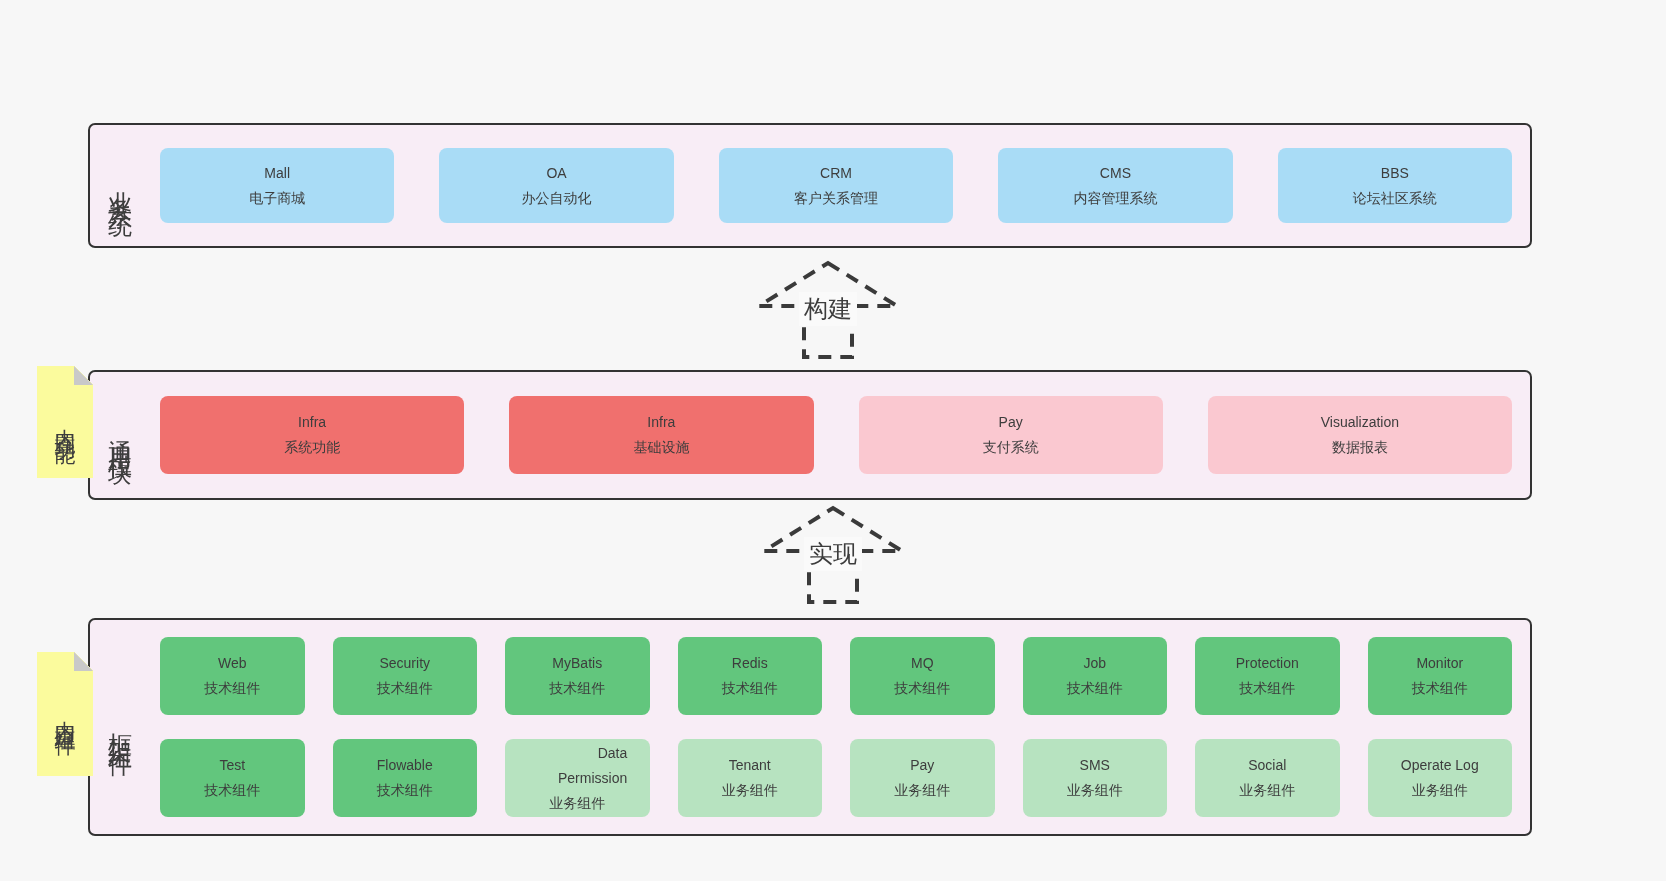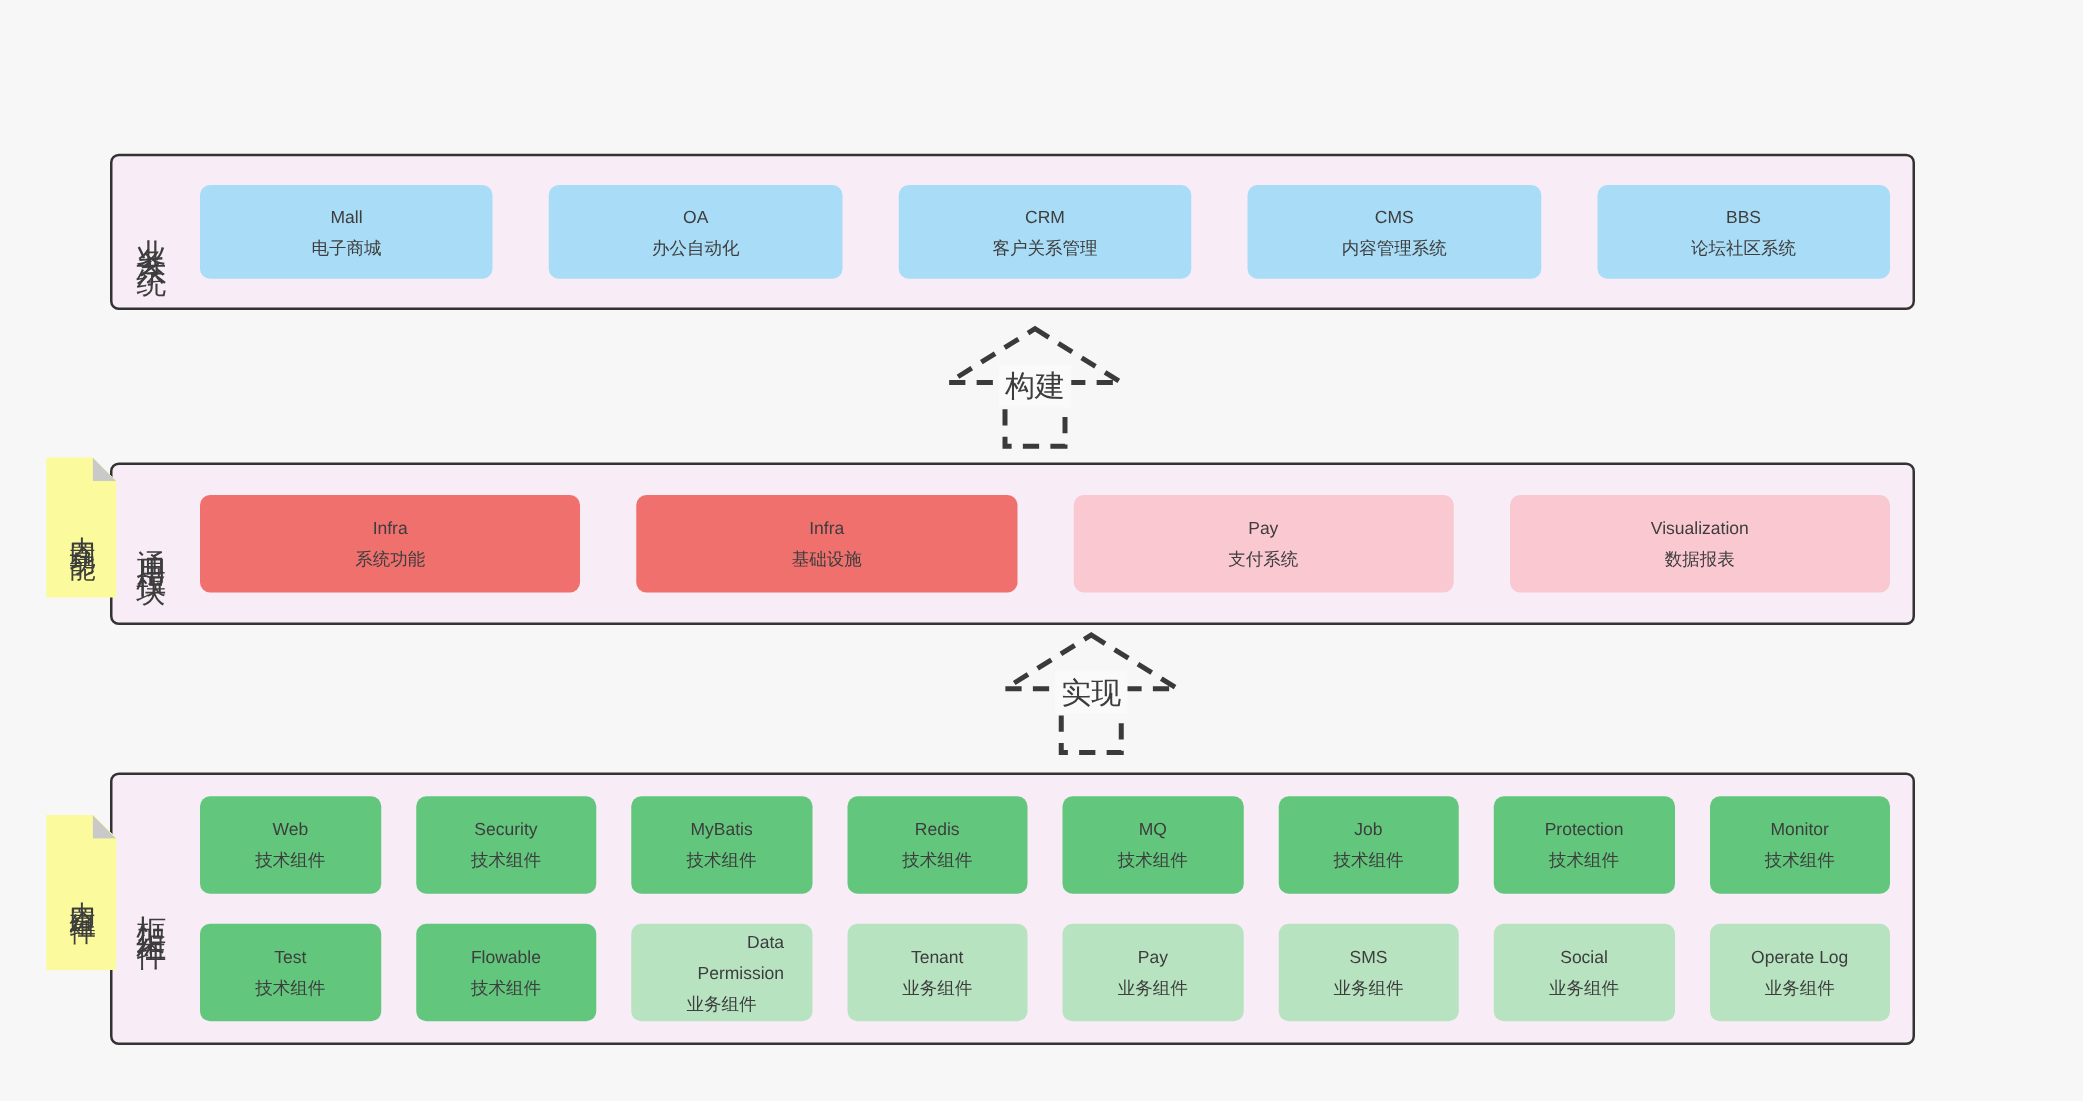--- a/index.html
+++ b/index.html
@@ -42,21 +42,21 @@
         display:flex;align-items:center;justify-content:center;z-index:3;}
   .note-1{top:366px;height:112px;}
   .note-2{top:652px;height:124px;}
   .note::before{content:"";position:absolute;top:0;right:0;width:19px;height:19px;
         background:var(--note-fold);clip-path:polygon(0 0,100% 100%,0 100%);}
   .note-text{writing-mode:vertical-rl;text-orientation:upright;font-size:21px;
         letter-spacing:5px;color:var(--text);}
 
   .arrow{position:absolute;width:146px;height:100px;}
   .arrow-1{left:755px;top:260px;}
-  .arrow-2{left:800px;top:505px;}
+  .arrow-2{left:760px;top:505px;}
   .arrow svg{position:absolute;inset:0;width:100%;height:100%;}
   .arrow-label{position:absolute;left:50%;top:49%;transform:translate(-50%,-50%);
         background:#fafafa;padding:1px 5px;font-size:24px;color:var(--text);white-space:nowrap;}
 </style>
 </head>
 <body>
 
 <div class="stage">
 
   <div class="layer layer-1">

